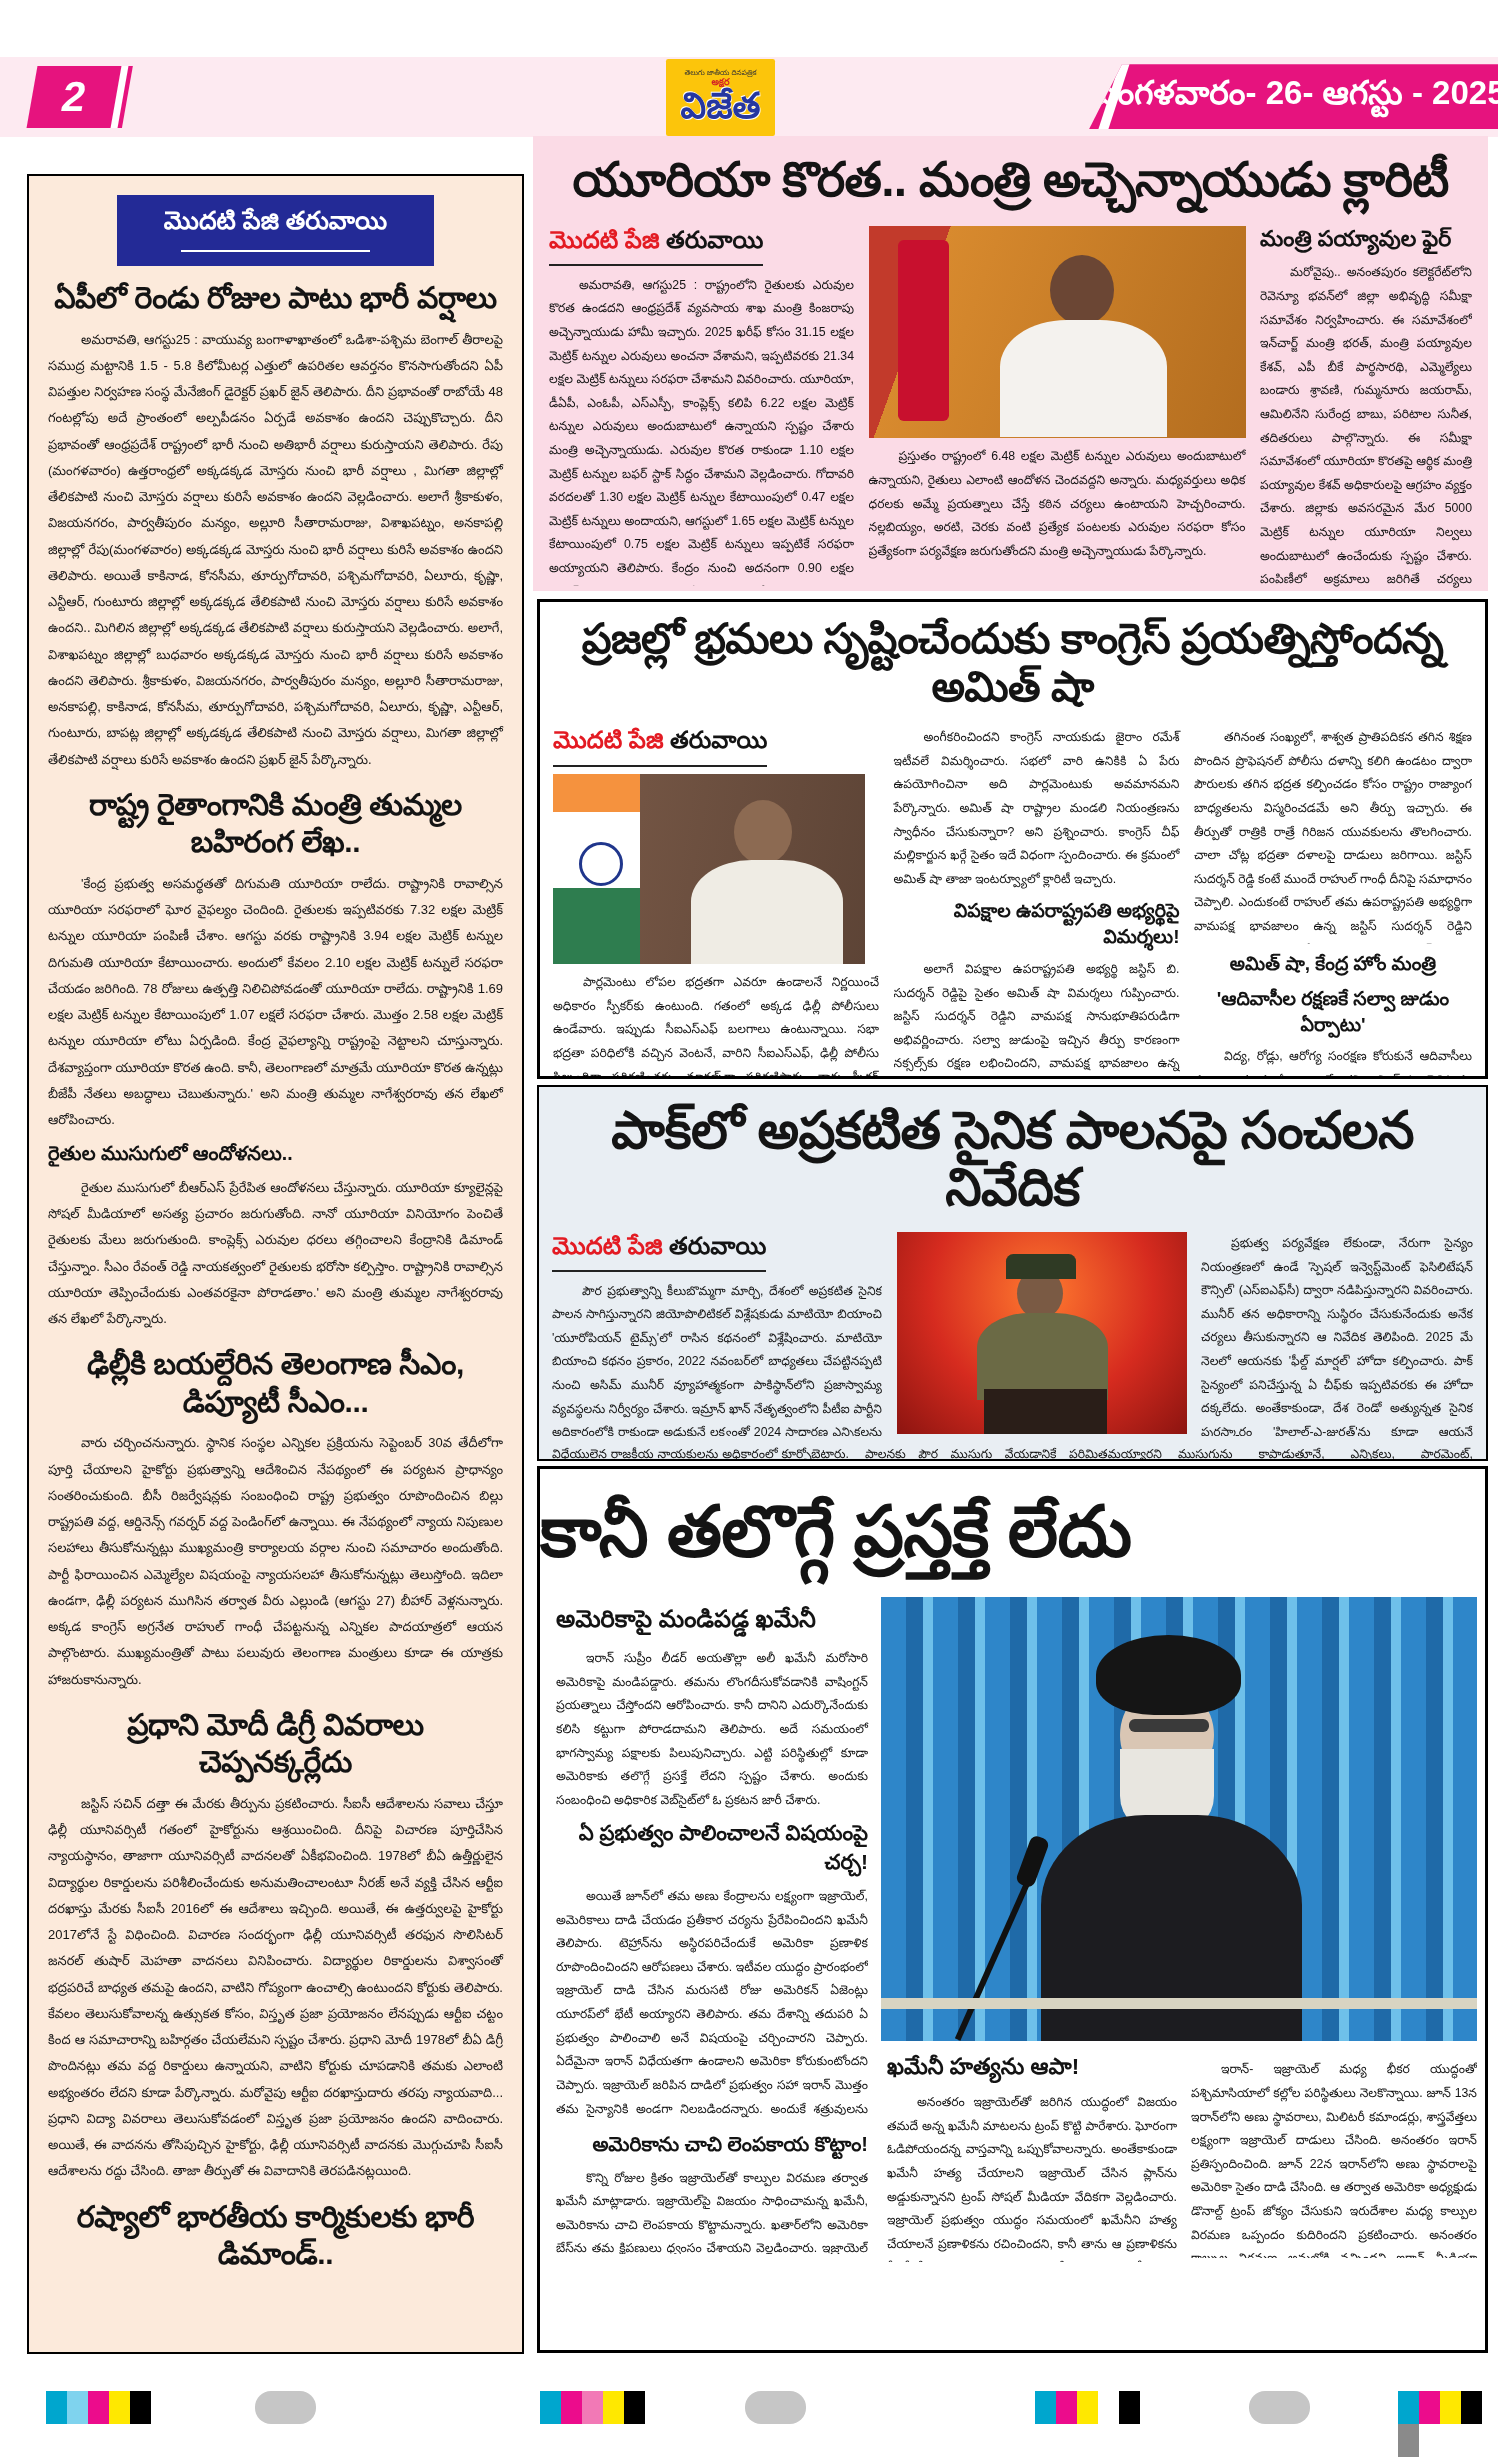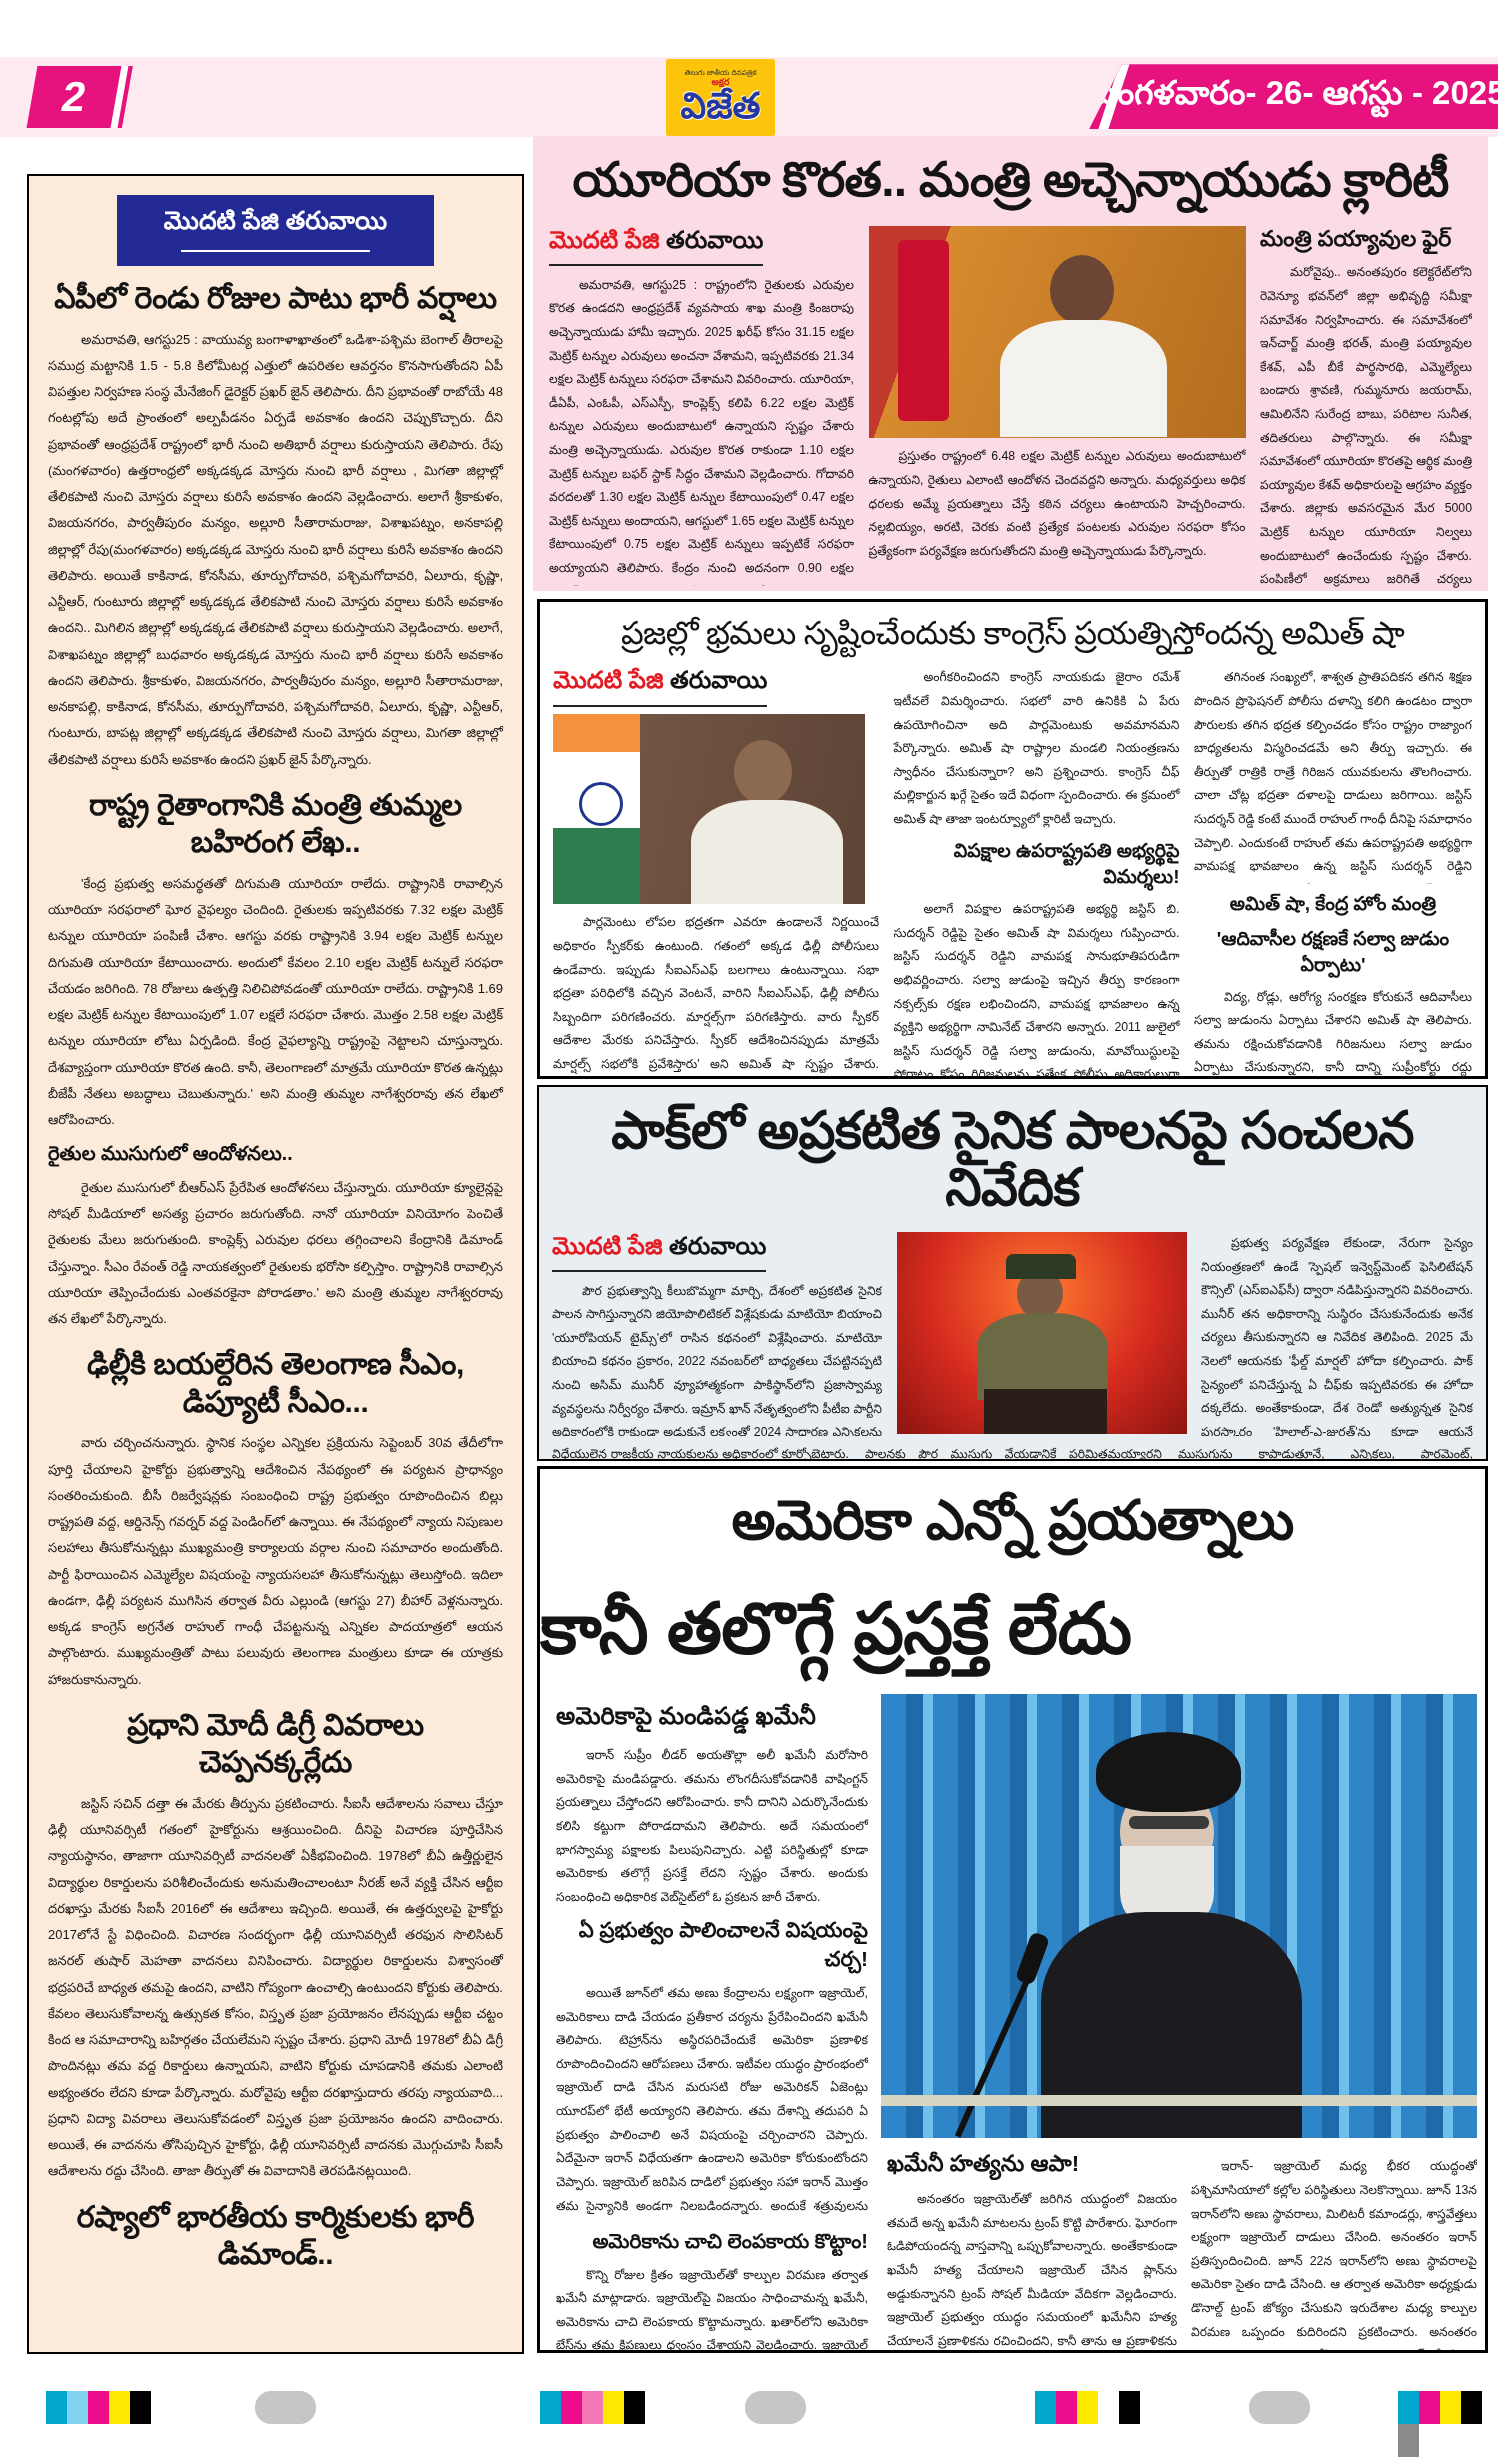--- a/index.html
+++ b/index.html
@@ -38,21 +38,21 @@
   .ldeck{font-size:23px;text-align:center;line-height:1.3;margin:0 0 10px 0;}
   .lsub{font-size:19.6px;font-weight:bold;margin:8.7px 0 5.8px 0;}
   
   .urea{position:absolute;left:533px;top:136px;width:955px;height:455px;background:#fbdbe6;
         box-sizing:border-box;padding:10px 16px;overflow:hidden;}
   .urea .head{font-size:48px;font-weight:bold;text-align:center;line-height:1.15;letter-spacing:-0.7px;margin:5.8px 0 19px 0;}
   .cols{display:flex;gap:14.5px;}
   
   .shah{position:absolute;left:537px;top:599px;width:951px;height:480px;background:#fff;
         border:3.6px solid #000;box-sizing:border-box;padding:8.7px 13px;overflow:hidden;}
-  .shah .head{font-size:32px;font-weight:normal;text-align:center;line-height:1.15;letter-spacing:-0.7px;margin:4.4px 0 14.5px 0;}
+  .shah .head{font-size:42px;font-weight:bold;text-align:center;line-height:1.15;letter-spacing:-0.7px;margin:4.4px 0 14.5px 0;}
   .centersub{font-size:19px;font-weight:bold;text-align:right;margin:8.7px 0 5.8px 0;}
   
   .pak{position:absolute;left:537px;top:1085px;width:951px;height:376px;background:#e9eef3;
        border:2.2px solid #000;box-sizing:border-box;padding:7.3px 13px;overflow:hidden;}
   .pak .head{font-size:52px;font-weight:bold;text-align:center;line-height:1.1;letter-spacing:-0.7px;margin:7.3px 0 16px 0;}
   .pak .brow{display:flex;gap:16px;margin-top:7.3px;}
   
   .iran{position:absolute;left:537px;top:1466px;width:951px;height:887px;background:#fff;
         border:3.6px solid #000;box-sizing:border-box;overflow:hidden;}
   .iran .h1{font-size:55px;font-weight:bold;text-align:center;letter-spacing:-0.7px;margin:19px 0 7.3px 0;}
@@ -199,21 +199,20 @@
       </div>
     </div>
     <div class="brow">
       <div class="bodysm" style="width:297px;flex:none;text-indent:0;height:70px;overflow:hidden;">విధేయులైన రాజకీయ నాయకులను అధికారంలో కూర్చోబెట్టారు. దీంతో, దేశ పార్లమెంట్ సైనిక నిర్ణయాలకు ఆమోదముద్ర వేసే ఒక కమిటీగా మారిపోయిందని ఆయన పేర్కొన్నారు. అధికార పీఠంపై షరీఫ్‌లు, భుట్టో-జర్దారీ కుటుంబాలు ఉన్నప్పటికీ, వారు కేవలం సైనిక</div>
       <div class="bodysm" style="width:297px;flex:none;text-indent:0;height:70px;overflow:hidden;">పాలనకు పౌర ముసుగు వేయడానికే పరిమితమయ్యారని బియాంచి విశ్లేషించారు. నిజమైన అధికారం మొత్తం మునీర్ చేతుల్లోనే ఉందని, దేశంలో కీలక నిర్ణయాలన్నీ సైనిక ప్రధాన కార్యాలయంలోనే తీసుకుంటారని తెలిపారు. దేశ ఆర్థిక వ్యవహారాలను సైతం పౌర</div>
       <div class="bodysm" style="flex:1;text-indent:0;height:70px;overflow:hidden;">ముసుగును కాపాడుతూనే, ఎన్నికలు, పార్లమెంట్, న్యాయవ్యవస్థ వంటి వ్యవస్థలను లోపల డొల్లగా మార్చారని ఆ నివేదిక పేర్కొంది. ప్రధాని షెహబాజ్ షరీఫ్ ఒక దేశాధినేతగా కాకుండా, మునీర్ ప్రతినిధిగా వ్యవహరిస్తున్నారని మాటియో బియాంచి తన కథనంలో ముగించారు.</div>
     </div>
   </div>
 
   <div class="iran">
-    <div class="h1">అమెరికా ఎన్నో ప్రయత్నాలు</div>
     <div class="h2">కానీ తలొగ్గే ప్రస్తక్తే లేదు</div>
     <div style="position:relative;height:674px;">
       <div style="position:absolute;left:16px;top:4.4px;width:312px;">
         <div class="lsub2">అమెరికాపై మండిపడ్డ ఖమేనీ</div>
         <div class="bodysm">ఇరాన్ సుప్రీం లీడర్ అయతొల్లా అలీ ఖమేనీ మరోసారి అమెరికాపై మండిపడ్డారు. తమను లొంగదీసుకోవడానికి వాషింగ్టన్ ప్రయత్నాలు చేస్తోందని ఆరోపించారు. కానీ దానిని ఎదుర్కొనేందుకు కలిసి కట్టుగా పోరాడదామని తెలిపారు. అదే సమయంలో భాగస్వామ్య పక్షాలకు పిలుపునిచ్చారు. ఎట్టి పరిస్థితుల్లో కూడా అమెరికాకు తలొగ్గే ప్రసక్తే లేదని స్పష్టం చేశారు. అందుకు సంబంధించి అధికారిక వెబ్‌సైట్‌లో ఓ ప్రకటన జారీ చేశారు.</div>
         <div class="centersub" style="font-size:21px;">ఏ ప్రభుత్వం పాలించాలనే విషయంపై చర్చ!</div>
         <div class="bodysm" style="height:239px;overflow:hidden;">అయితే జూన్‌లో తమ అణు కేంద్రాలను లక్ష్యంగా ఇజ్రాయెల్, అమెరికాలు దాడి చేయడం ప్రతీకార చర్యను ప్రేరేపించిందని ఖమేనీ తెలిపారు. టెహ్రాన్‌ను అస్థిరపరిచేందుకే అమెరికా ప్రణాళిక రూపొందించిందని ఆరోపణలు చేశారు. ఇటీవల యుద్ధం ప్రారంభంలో ఇజ్రాయెల్ దాడి చేసిన మరుసటి రోజు అమెరికన్ ఏజెంట్లు యూరప్‌లో భేటీ అయ్యారని తెలిపారు. తమ దేశాన్ని తదుపరి ఏ ప్రభుత్వం పాలించాలి అనే విషయంపై చర్చించారని చెప్పారు. ఏదేమైనా ఇరాన్ విధేయతగా ఉండాలని అమెరికా కోరుకుంటోందని చెప్పారు. ఇజ్రాయెల్ జరిపిన దాడిలో ప్రభుత్వం సహా ఇరాన్ మొత్తం తమ సైన్యానికి అండగా నిలబడిందన్నారు. అందుకే శత్రువులను గట్టిగా దెబ్బతీశామని తెలిపారు. అంతర్గత విభేదాలపై హెచ్చరించారు. కొన్నివిదేశీ శక్తులు రెచ్చగొడుతున్నాయని పేర్కొన్నారు.</div>
         <div class="centersub" style="font-size:20px;">అమెరికాను చాచి లెంపకాయ కొట్టాం!</div>
         <div class="bodysm" style="height:87px;overflow:hidden;">కొన్ని రోజుల క్రితం ఇజ్రాయెల్‌తో కాల్పుల విరమణ తర్వాత ఖమేనీ మాట్లాడారు. ఇజ్రాయెల్‌పై విజయం సాధించామన్న ఖమేనీ, అమెరికాను చాచి లెంపకాయ కొట్టామన్నారు. ఖతార్‌లోని అమెరికా బేస్‌ను తమ క్షిపణులు ధ్వంసం చేశాయని వెల్లడించారు. ఇజ్రాయెల్ అంతం అవుతందనే కారణంతో అమెరికా జోక్యం చేసుకుందని అభిప్రాయపడ్డారు. దీని వల్ల అమెరికాకు ఎలాంటి ప్రయోజనం అందుకోలేదని చెప్పారు. కాల్పుల విరమణ తర్వాత తొలిసారి టీవీ ప్రసంగం చేసిన ఖమేనీ, కిందపడ్డా తనదే పైచేయి అనే తరహాలో ఇరాన్ సుప్రీం లీడర్ మాట్లాడారు.</div>
       </div>

